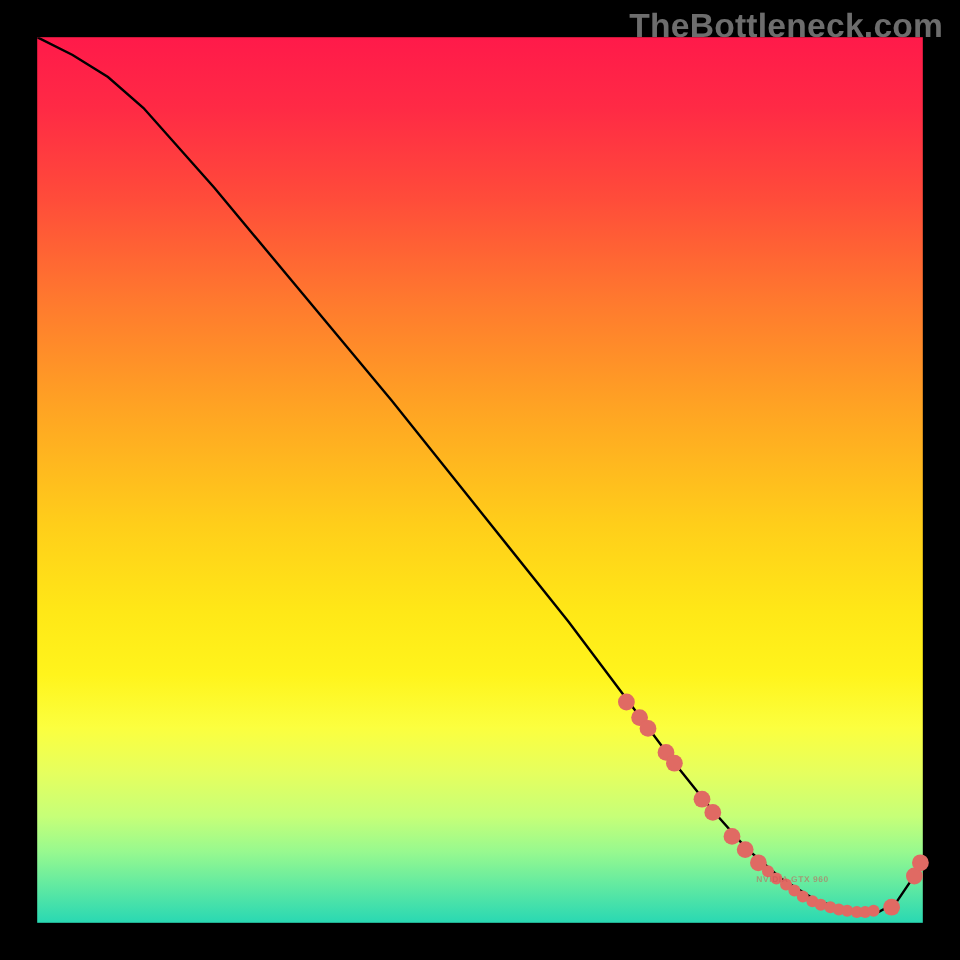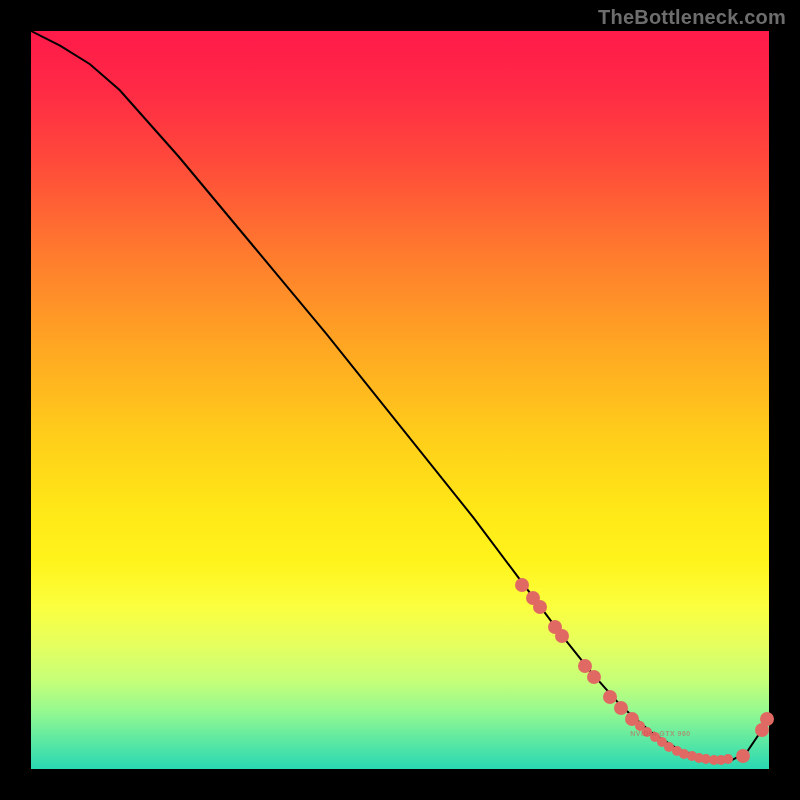--- a/index.html
+++ b/index.html
@@ -8,21 +8,21 @@
     position: absolute;
     left: 0; top: 0;
     width: 800px; height: 800px;
     background: #000;
   }
   .watermark {
     position: absolute;
     top: 6px;
     right: 14px;
     font-family: Arial, Helvetica, sans-serif;
-    font-size: 20px;
+    font-size: 28px;
     font-weight: bold;
     color: #6d6d6d;
     letter-spacing: 0.2px;
   }
   .plot {
     position: absolute;
     left: 31px;
     top: 31px;
     width: 738px;
     height: 738px;

